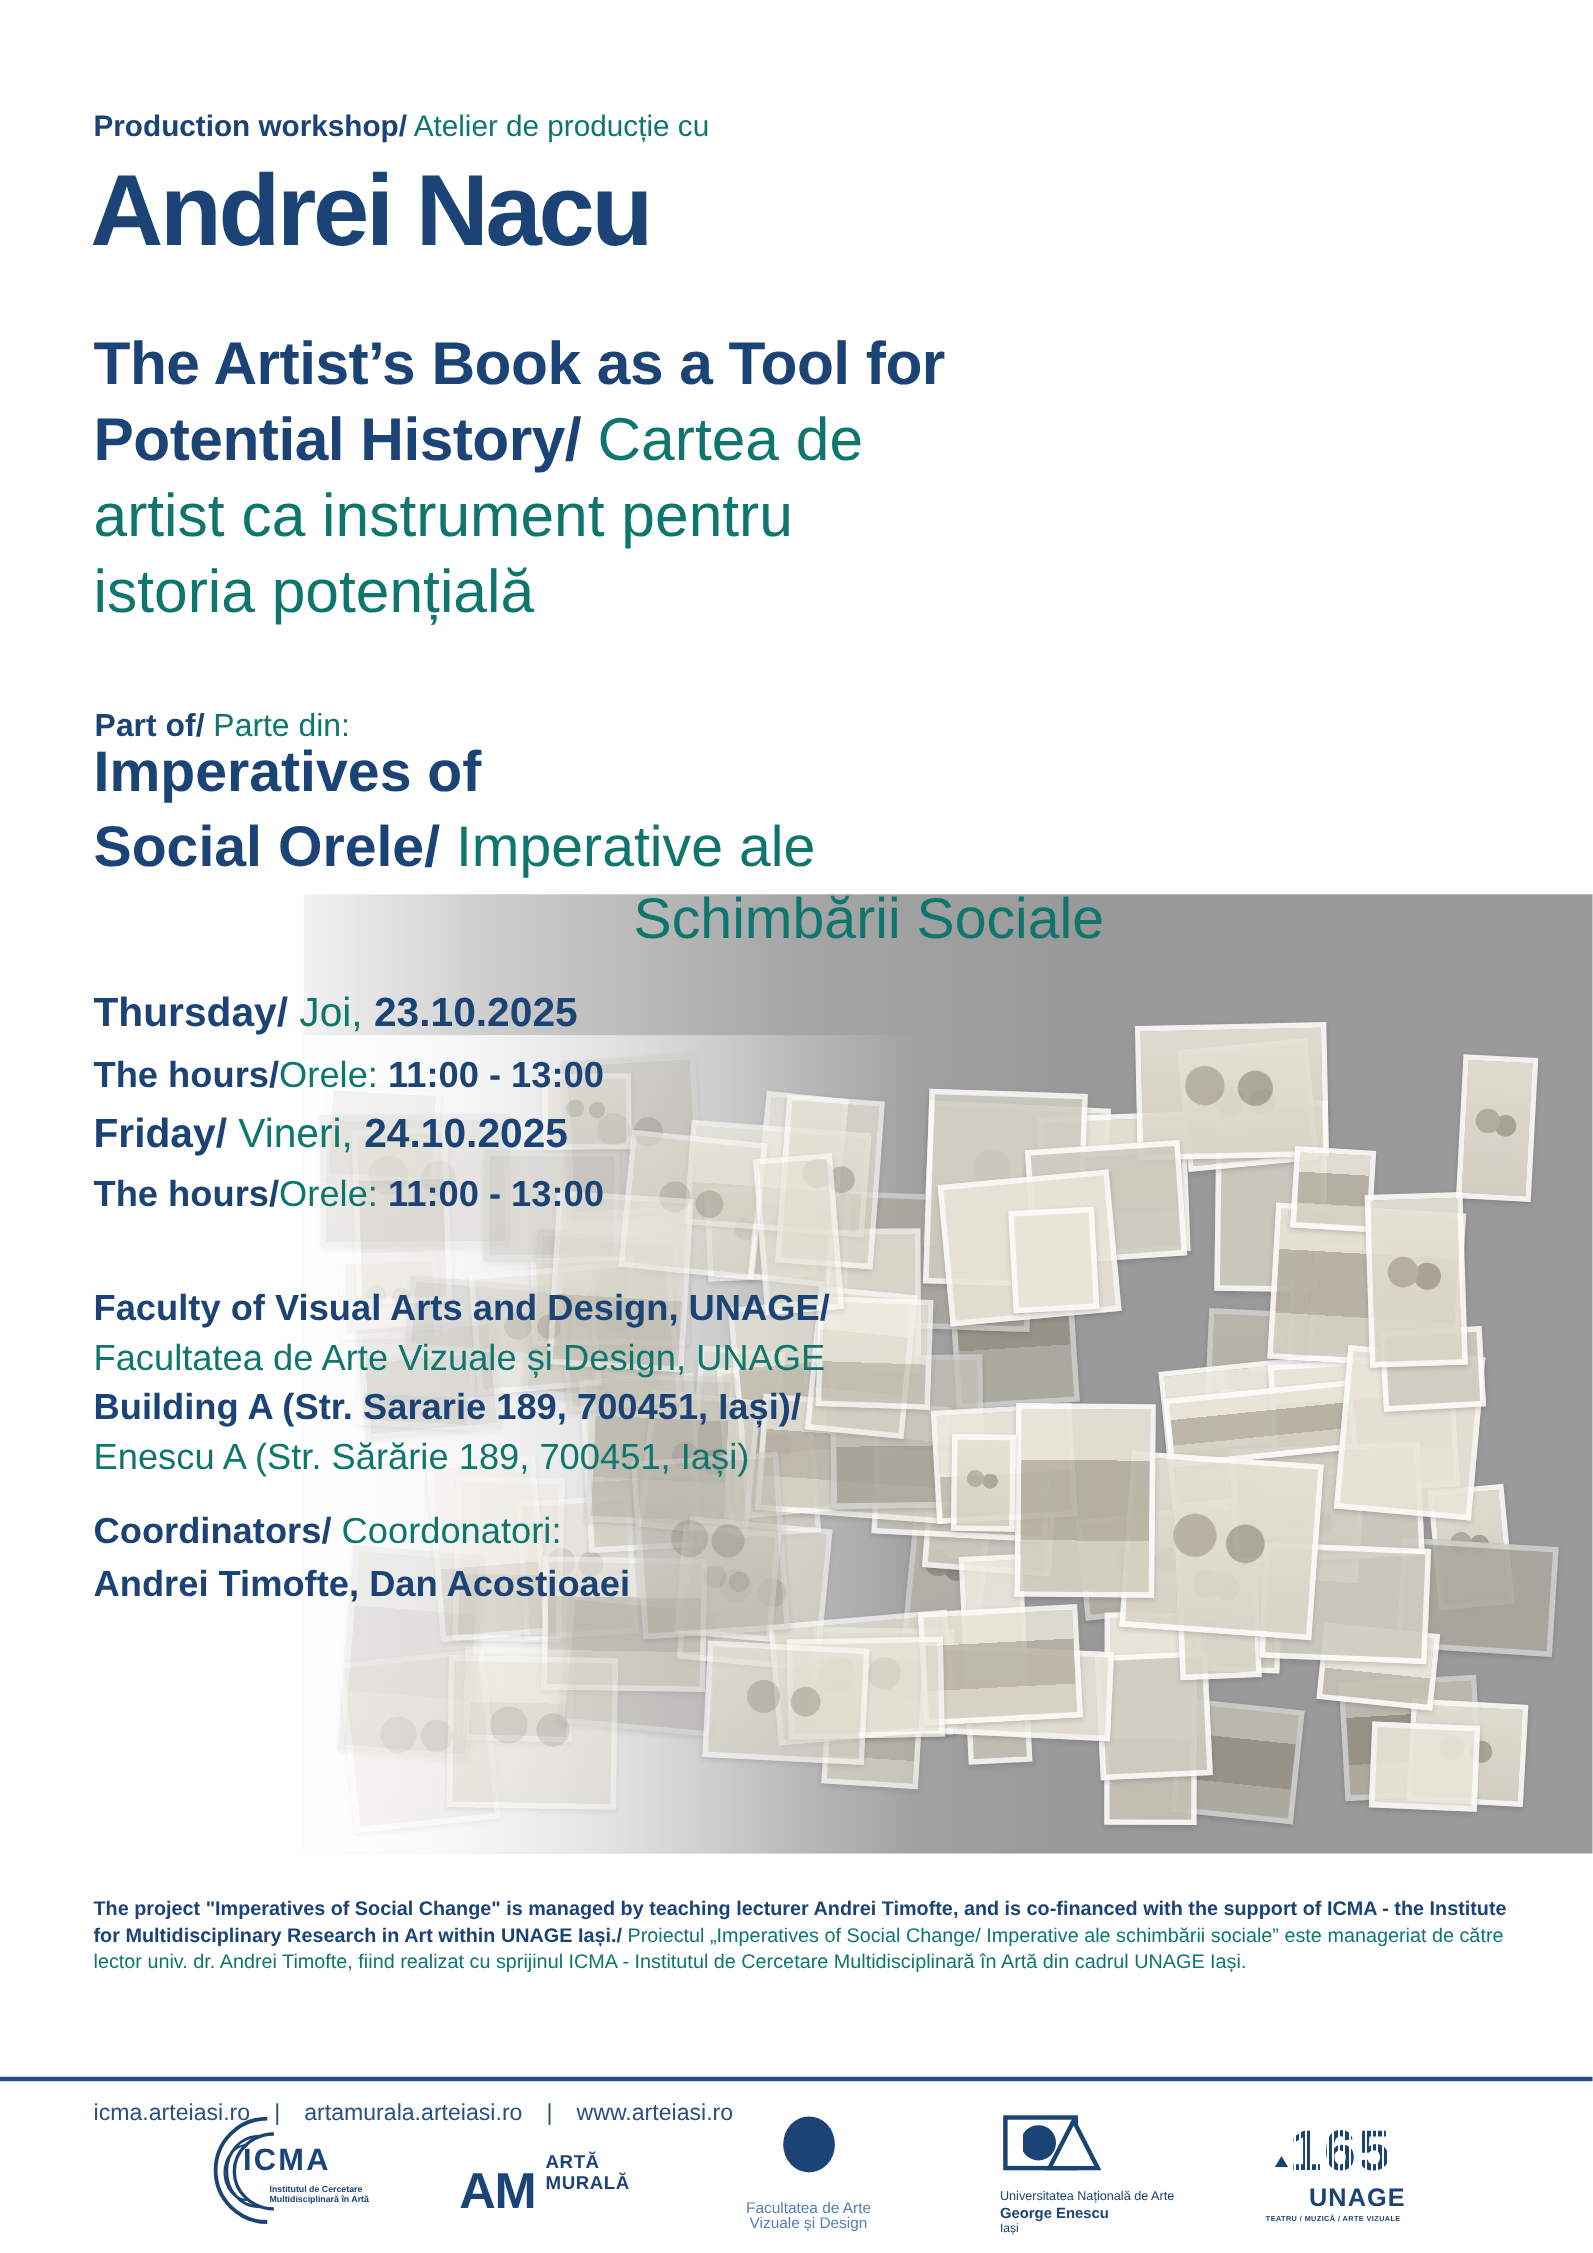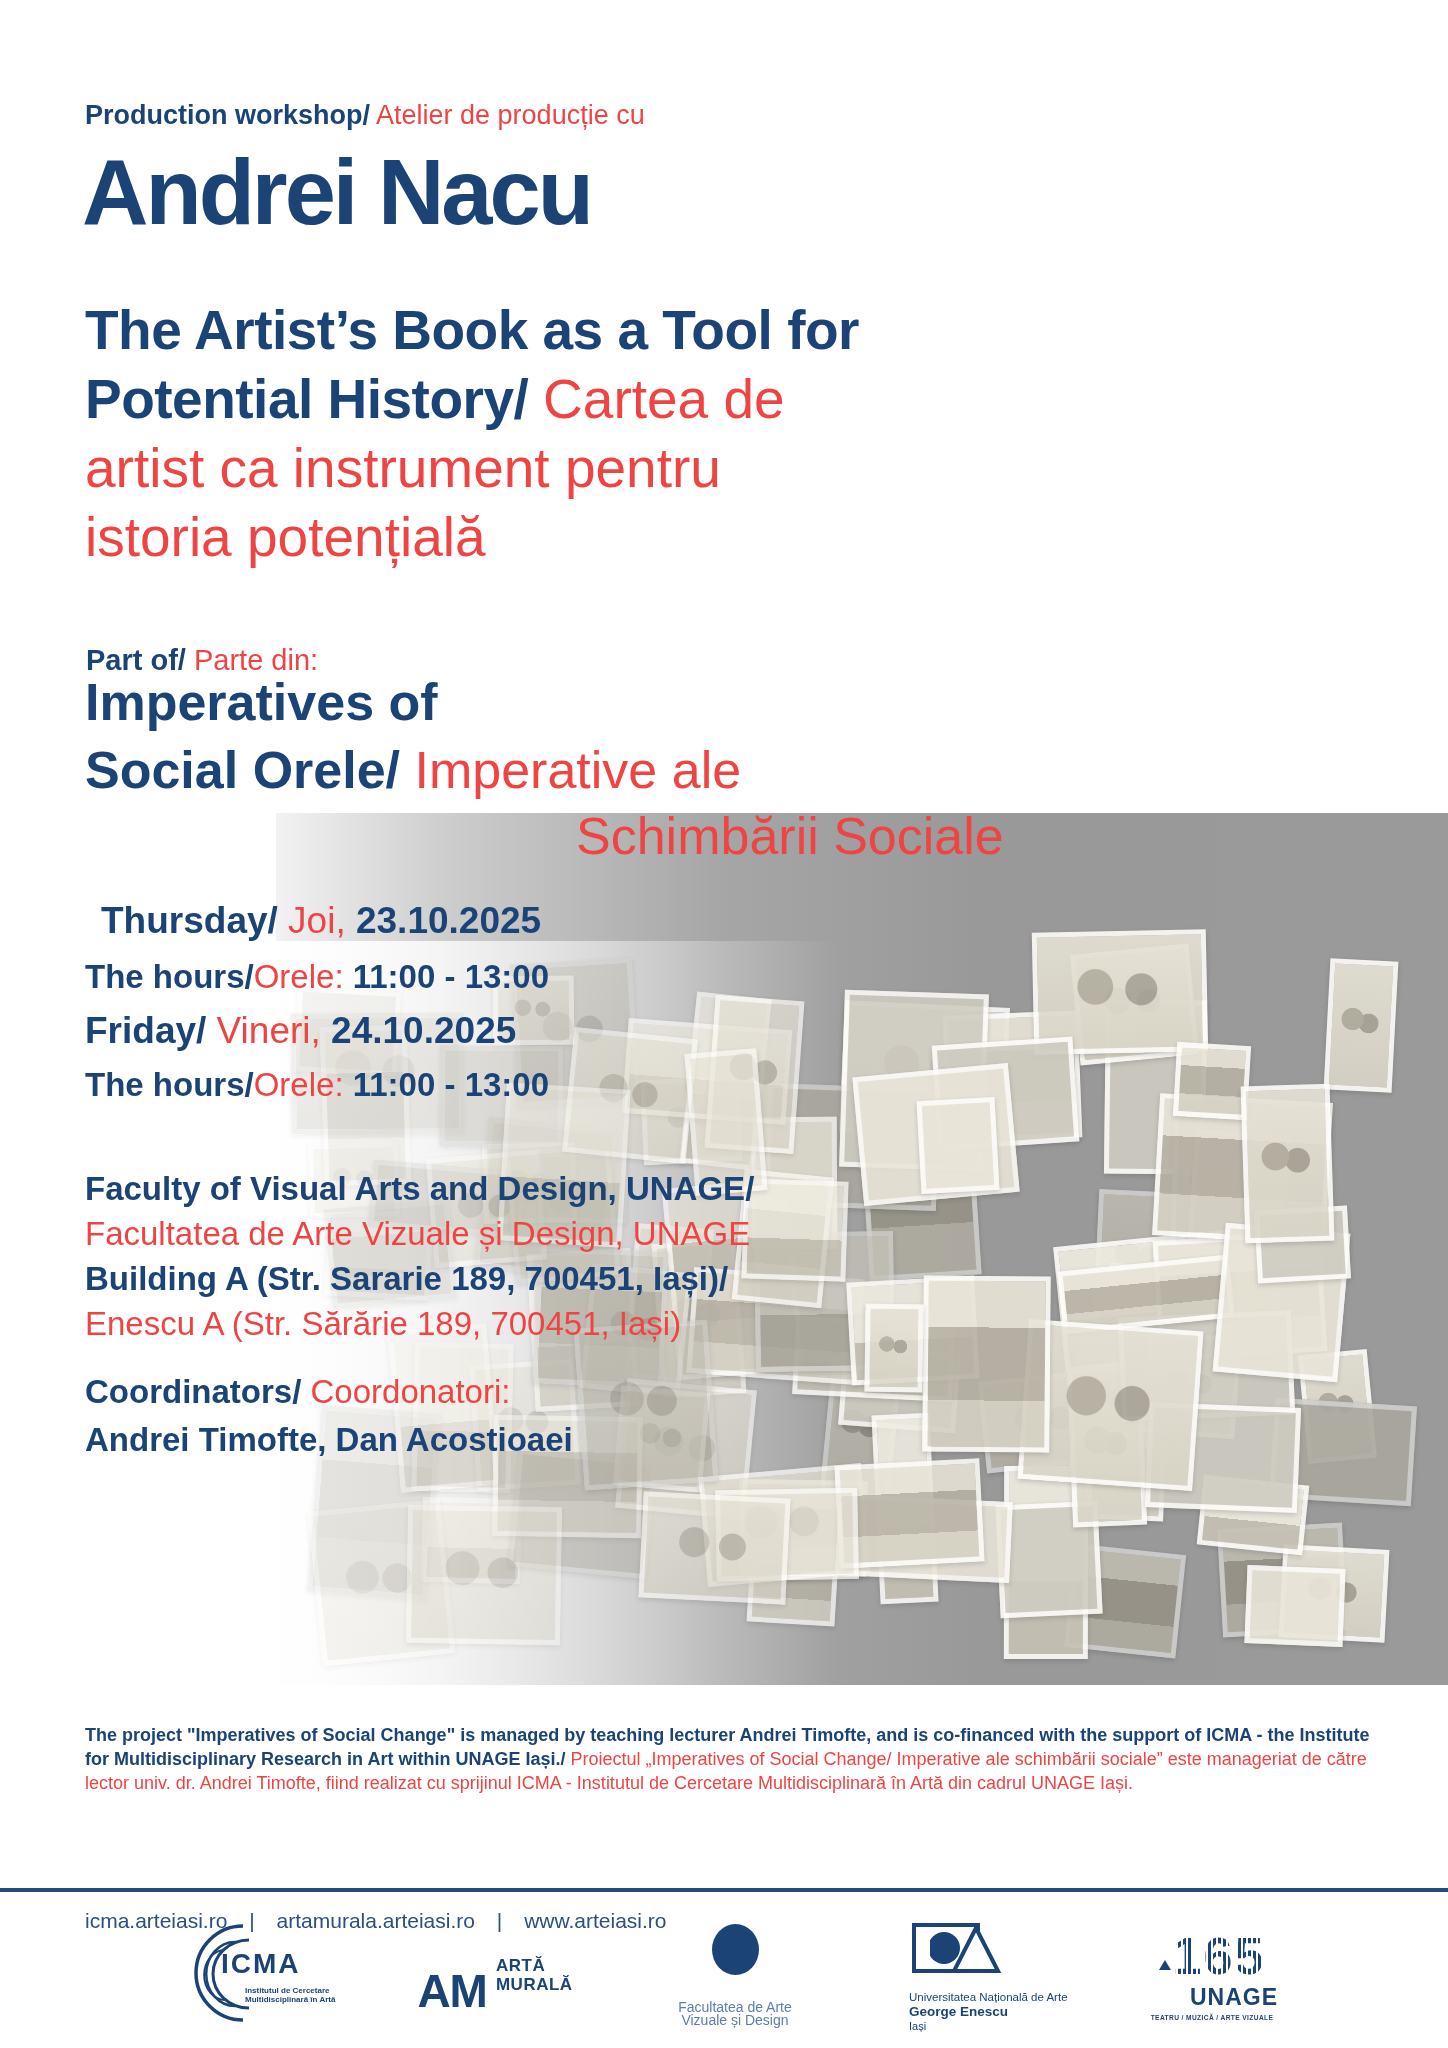--- a/index.html
+++ b/index.html
@@ -1,33 +1,33 @@
 <!DOCTYPE html>
 <html><head>
 <meta charset="utf-8">
 <style>
   html,body{margin:0;padding:0;background:#ffffff;}
   .poster{position:relative;width:1448px;height:2048px;background:#ffffff;overflow:hidden;
           font-family:"Liberation Sans",sans-serif;color:#1b4376;}
   .txt-b{font-weight:700;color:#1b4376;}
-  .txt-r{font-weight:400;color:#ef4444;}
+  .txt-r{font-weight:400;color:#0f766e;}
 
   .kicker{position:absolute;left:85px;top:100px;font-size:27px;z-index:3;}
   .artist-name{position:absolute;left:82px;top:146px;font-size:92px;font-weight:800;
                letter-spacing:-3px;color:#1b4376;line-height:1;z-index:3;}
   .title-block{position:absolute;left:85px;top:296px;font-size:55px;line-height:69px;
                font-weight:700;letter-spacing:-0.5px;z-index:3;}
   .title-block .txt-r{font-weight:400;letter-spacing:0;}
   .partof{position:absolute;left:86px;top:644px;font-size:29px;z-index:3;}
   .series-l1{position:absolute;left:85px;top:672px;font-size:52px;font-weight:700;z-index:3;}
   .series-l2{position:absolute;left:85px;top:740px;font-size:52px;z-index:3;}
   .series-l3{position:absolute;left:576px;top:806px;font-size:52px;z-index:3;}
 
   .sched-row{position:absolute;left:85px;z-index:3;}
-  .sr1{top:900px;font-size:37px;margin-left:16px;}
+  .sr1{top:900px;font-size:37px;}
   .sr2{top:958px;font-size:33px;}
   .sr3{top:1010px;font-size:37px;}
   .sr4{top:1066px;font-size:33px;}
 
   .venue{position:absolute;left:85px;top:1166px;font-size:33px;line-height:45px;z-index:3;}
   .coords{position:absolute;left:85px;top:1368px;font-size:33px;line-height:48px;z-index:3;}
 
   .footnote{position:absolute;left:85px;top:1723px;width:1300px;font-size:18px;line-height:24px;z-index:3;}
   .links{position:absolute;left:85px;top:1909px;font-size:21px;color:#2a4f80;z-index:3;}
   .links .sep{margin:0 16px;color:#2a4f80;}

